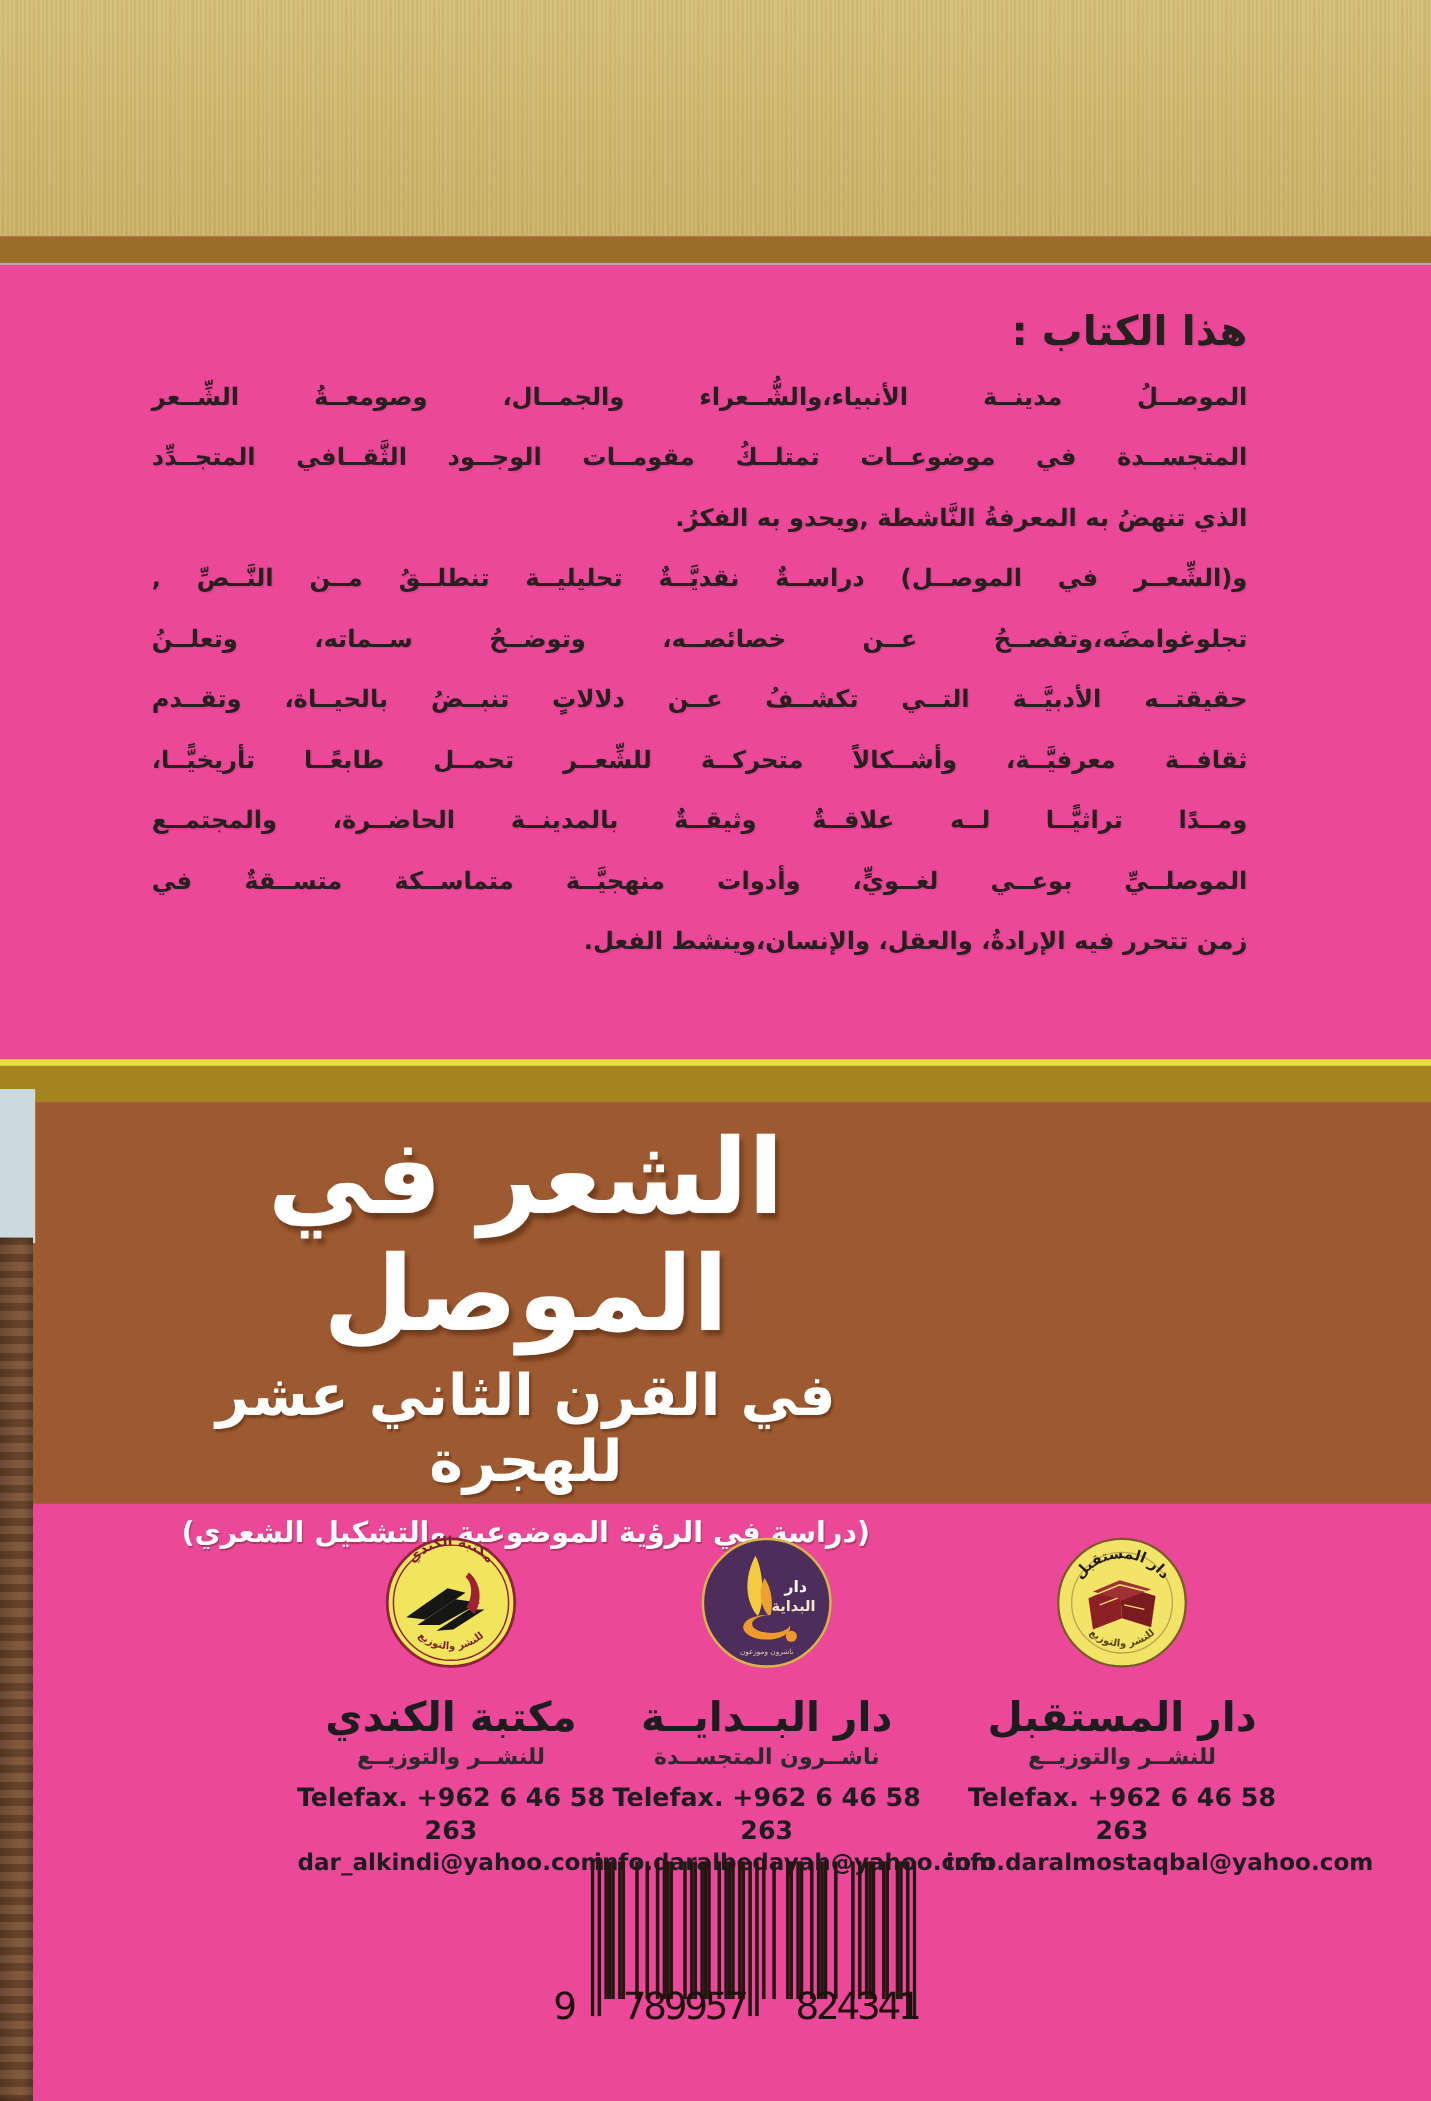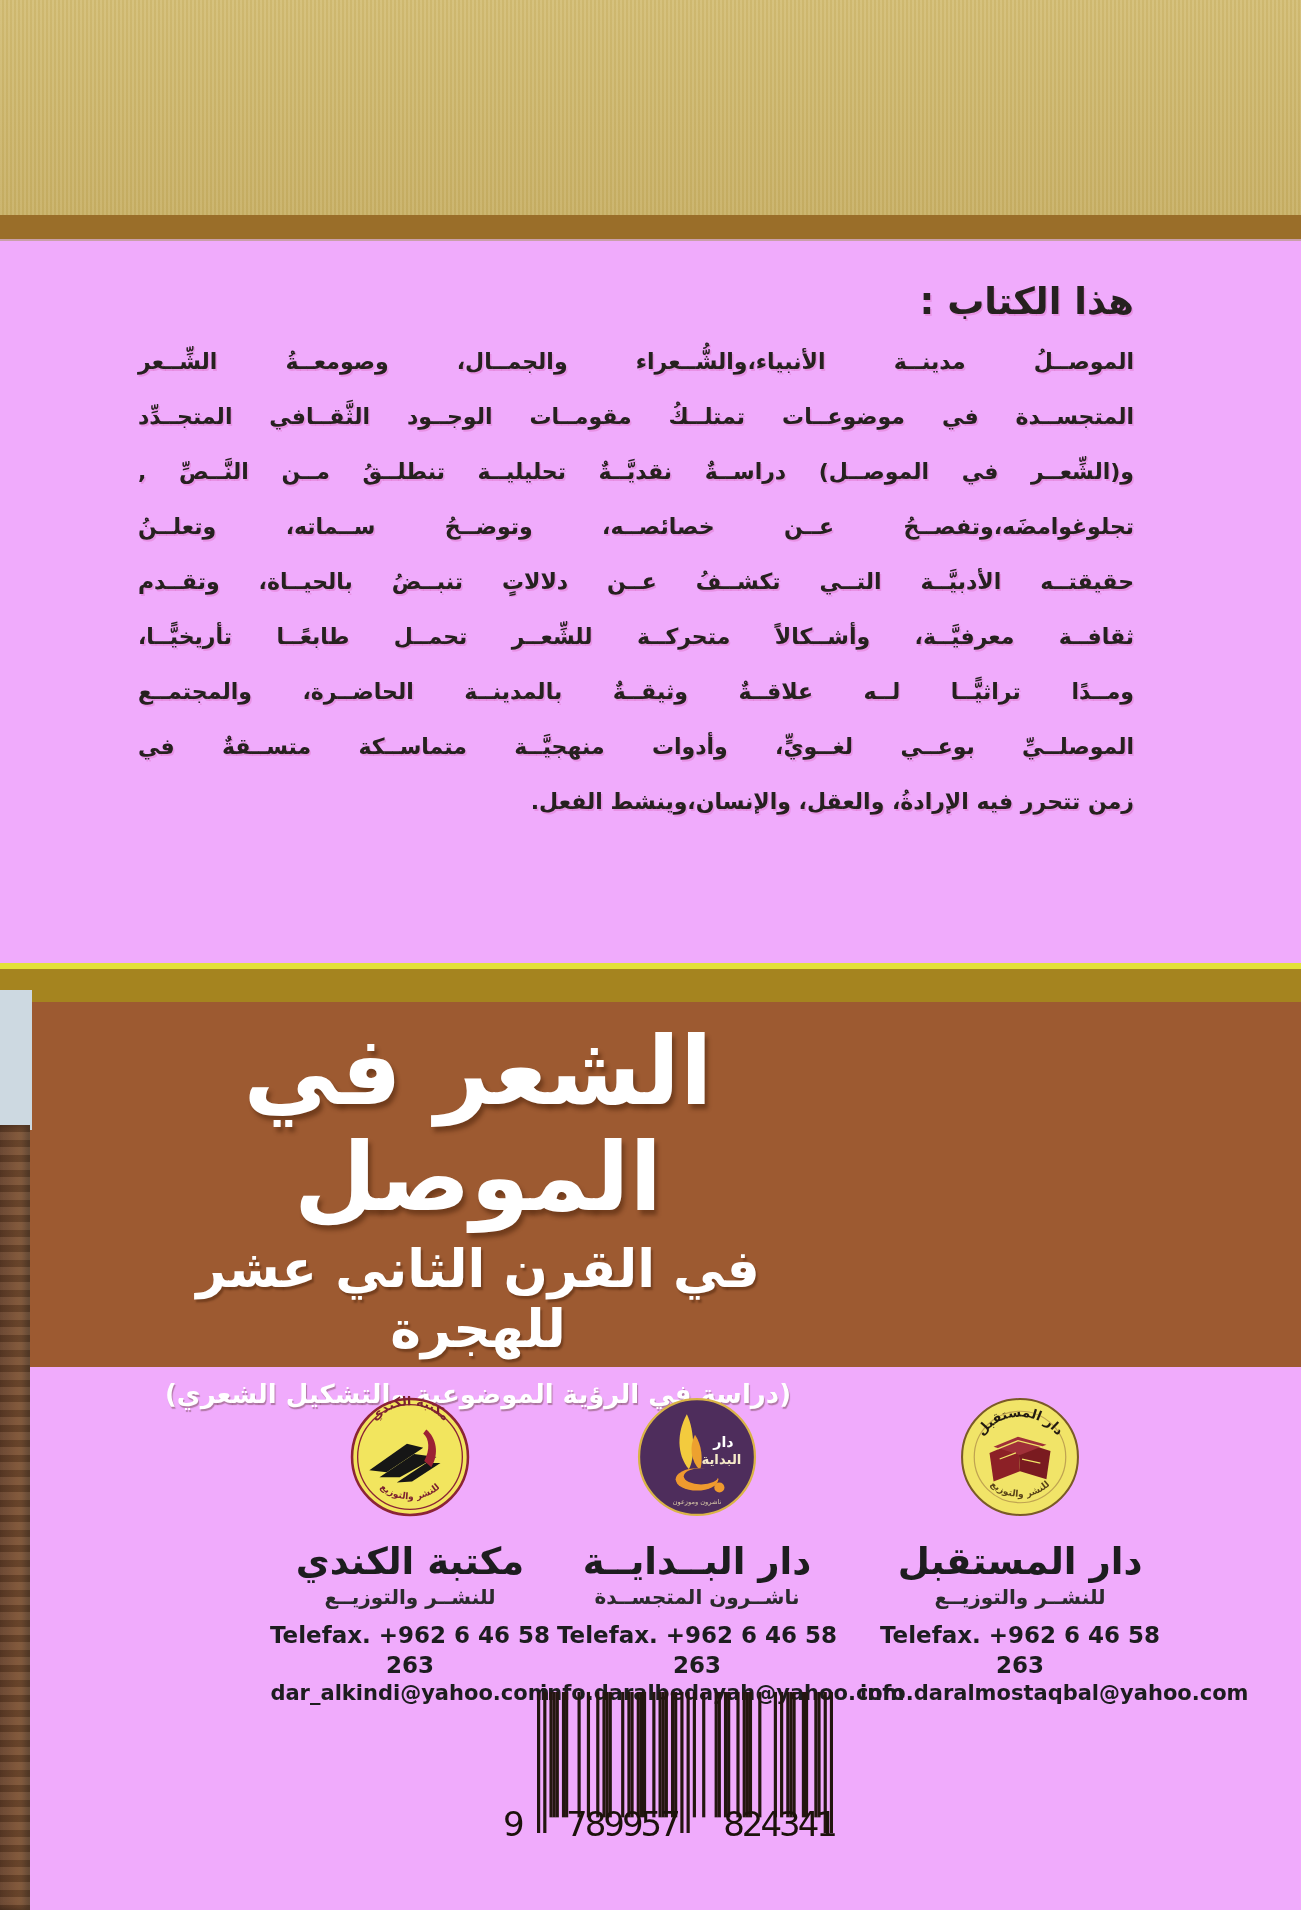--- a/index.html
+++ b/index.html
@@ -1,17 +1,17 @@
 <!DOCTYPE html>
 <html lang="ar"><head>
 <meta charset="utf-8">
 <style>
   html,body{margin:0;padding:0;background:#e9e6e0;}
   .page{position:relative;width:1301px;height:1910px;overflow:hidden;
-        background:#f0abfc;font-family:"DejaVu Sans",sans-serif;}
+        background:#ec4899;font-family:"DejaVu Sans",sans-serif;}
   .abs{position:absolute;}
 
   
   .top-gold{top:0;left:0;right:0;height:215px;
     background:linear-gradient(180deg,#d3bd74 0%,#cdb66c 55%,#c8b065 100%);}
   .top-gold:after{content:"";position:absolute;inset:0;
     background:repeating-linear-gradient(90deg,rgba(255,255,255,.07) 0 2px,rgba(120,90,20,.05) 2px 4px);}
   .bronze{top:215px;left:0;right:0;height:24px;background:#9a6e29;
     border-bottom:2px solid #c9a0a8;}
 
@@ -69,20 +69,21 @@
 
 <div class="page">
 
   <div class="abs top-gold"></div>
   <div class="abs bronze"></div>
 
   <div class="abs blurb">
     <div class="heading">هذا الكتاب :</div>
     <div class="bl j">الموصــلُ مدينــة الأنبياء،والشُّــعراء والجمــال، وصومعــةُ الشِّــعر</div>
     <div class="bl j">المتجســدة في موضوعــات تمتلــكُ مقومــات الوجــود الثَّقــافي المتجــدِّد</div>
+    <div class="bl r">الذي تنهضُ به المعرفةُ النَّاشطة ,ويحدو به الفكرُ.</div>
     <div class="bl j">و(الشِّعــر في الموصــل) دراســةٌ نقديَّــةٌ تحليليــة تنطلــقُ مــن النَّــصِّ ,</div>
     <div class="bl j">تجلوغوامضَه،وتفصــحُ عــن خصائصــه، وتوضــحُ ســماته، وتعلــنُ</div>
     <div class="bl j">حقيقتــه الأدبيَّــة التــي تكشــفُ عــن دلالاتٍ تنبــضُ بالحيــاة، وتقــدم</div>
     <div class="bl j">ثقافــة معرفيَّــة، وأشــكالاً متحركــة للشِّعــر تحمــل طابعًــا تأريخيًّــا،</div>
     <div class="bl j">ومــدًا تراثيًّــا لــه علاقــةٌ وثيقــةٌ بالمدينــة الحاضــرة، والمجتمــع</div>
     <div class="bl j">الموصلــيِّ بوعــي لغــويٍّ، وأدوات منهجيَّــة متماســكة متســقةٌ في</div>
     <div class="bl r">زمن تتحرر فيه الإرادةُ، والعقل، والإنسان،وينشط الفعل.</div>
   </div>
 
   <div class="abs yellow-line"></div>

